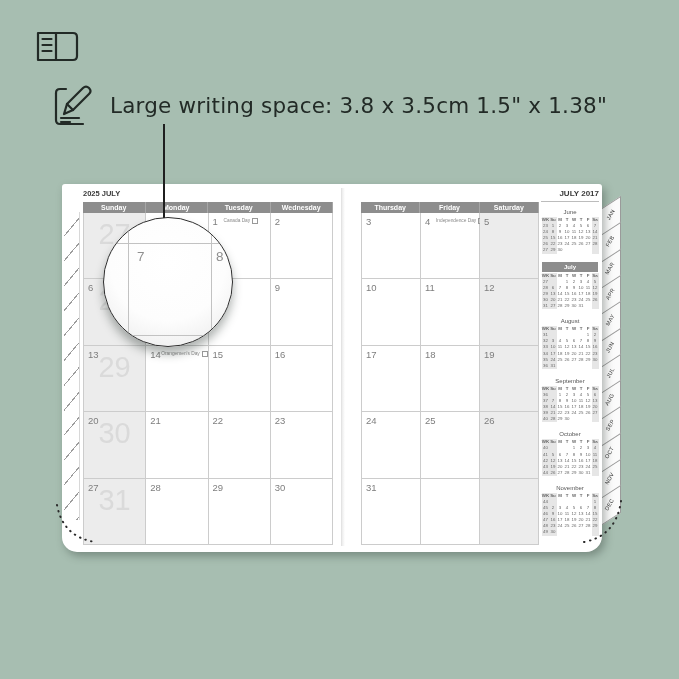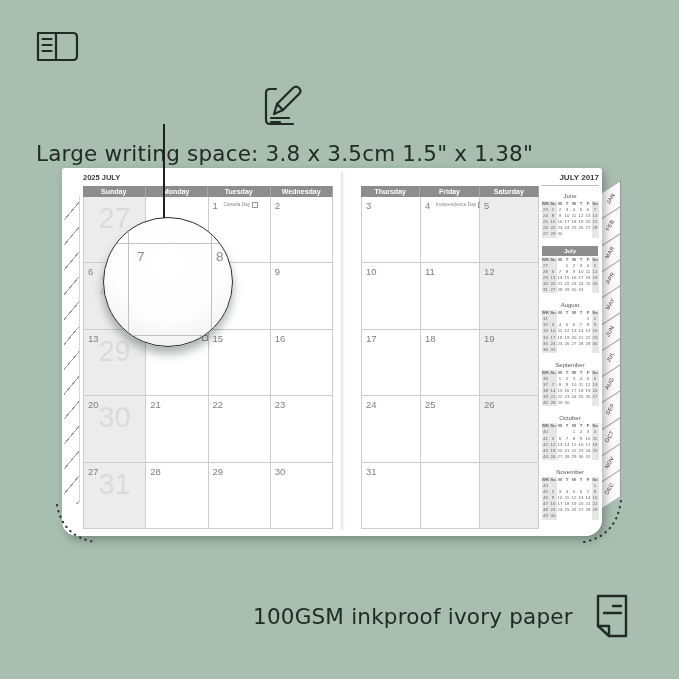--- a/index.html
+++ b/index.html
@@ -3,28 +3,28 @@
 <meta charset="utf-8">
 <style>
   html,body{margin:0;padding:0;background:#a7beb1;}
   #stage{position:relative;width:679px;height:679px;background:#a7beb1;overflow:hidden;
          font-family:"DejaVu Sans","Liberation Sans",sans-serif;}
 
   
   .anno{position:absolute;display:flex;align-items:center;gap:13px;color:#222a26;}
   .anno .txt{font-size:21.5px;letter-spacing:.2px;white-space:nowrap;}
   .anno1{left:36px;top:30px;}
-  .anno2{left:36px;top:83px;flex-direction:column;}
+  .anno2{left:52px;top:83px;}
   .anno3{left:253px;top:593px;gap:17px;}
   .anno svg{display:block;}
 
   .pointer-line{position:absolute;left:163px;top:124px;width:1.6px;height:94px;background:#1f1f1f;z-index:3;}
 
   
-  #planner{position:absolute;left:62px;top:168px;width:560px;height:288px;}
+  #planner{position:absolute;left:62px;top:184px;width:560px;height:288px;}
   .spread{position:absolute;left:0;top:0;width:540px;height:368px;background:#fff;
           border-radius:3px 3px 16px 15px;box-shadow:3px 4px 9px rgba(35,46,40,.35);z-index:2;}
   .hatch{position:absolute;left:2px;top:28px;width:15px;height:308px;
          background:repeating-linear-gradient(130deg,transparent 0 15px,#9c9c9c 15px 16px);
          border-right:1px solid #d8d8d8;}
   .page-left{position:absolute;left:17px;top:0;width:264px;height:100%;}
   .fold{position:absolute;left:279px;top:4px;width:3px;height:358px;
         background:linear-gradient(90deg,#ececec,#ffffff);border-left:1px solid #e3e3e3;}
   .page-right{position:absolute;left:282px;top:0;width:258px;height:100%;}
 
@@ -641,25 +641,14 @@
     </div>
   </div>
 
   <svg class="corner-dots" width="679" height="679" viewBox="0 0 679 679">
     <g fill="none" stroke="#2a2a2a" stroke-width="2" stroke-dasharray="0.5 5.4" stroke-linecap="round">
       <path d="M 57 505 Q 63 537 95 542"></path>
       <path d="M 584 542 Q 616 536 621 501"></path>
     </g>
   </svg>
 
-  <div class="anno anno3">
-    <span class="txt">100GSM inkproof ivory paper</span>
-    <svg width="41" height="47" viewBox="0 0 41 47">
-      <g fill="none" stroke="#222a26" stroke-width="2.4" stroke-linecap="round" stroke-linejoin="round">
-        <path d="M8 3 H36 V43 H19 L8 33 Z"></path>
-        <path d="M8 33 H19 V43"></path>
-        <path d="M23 13 H31"></path>
-        <path d="M14 20 H31"></path>
-      </g>
-    </svg>
-  </div>
 
 </div>
 
 </body></html>

